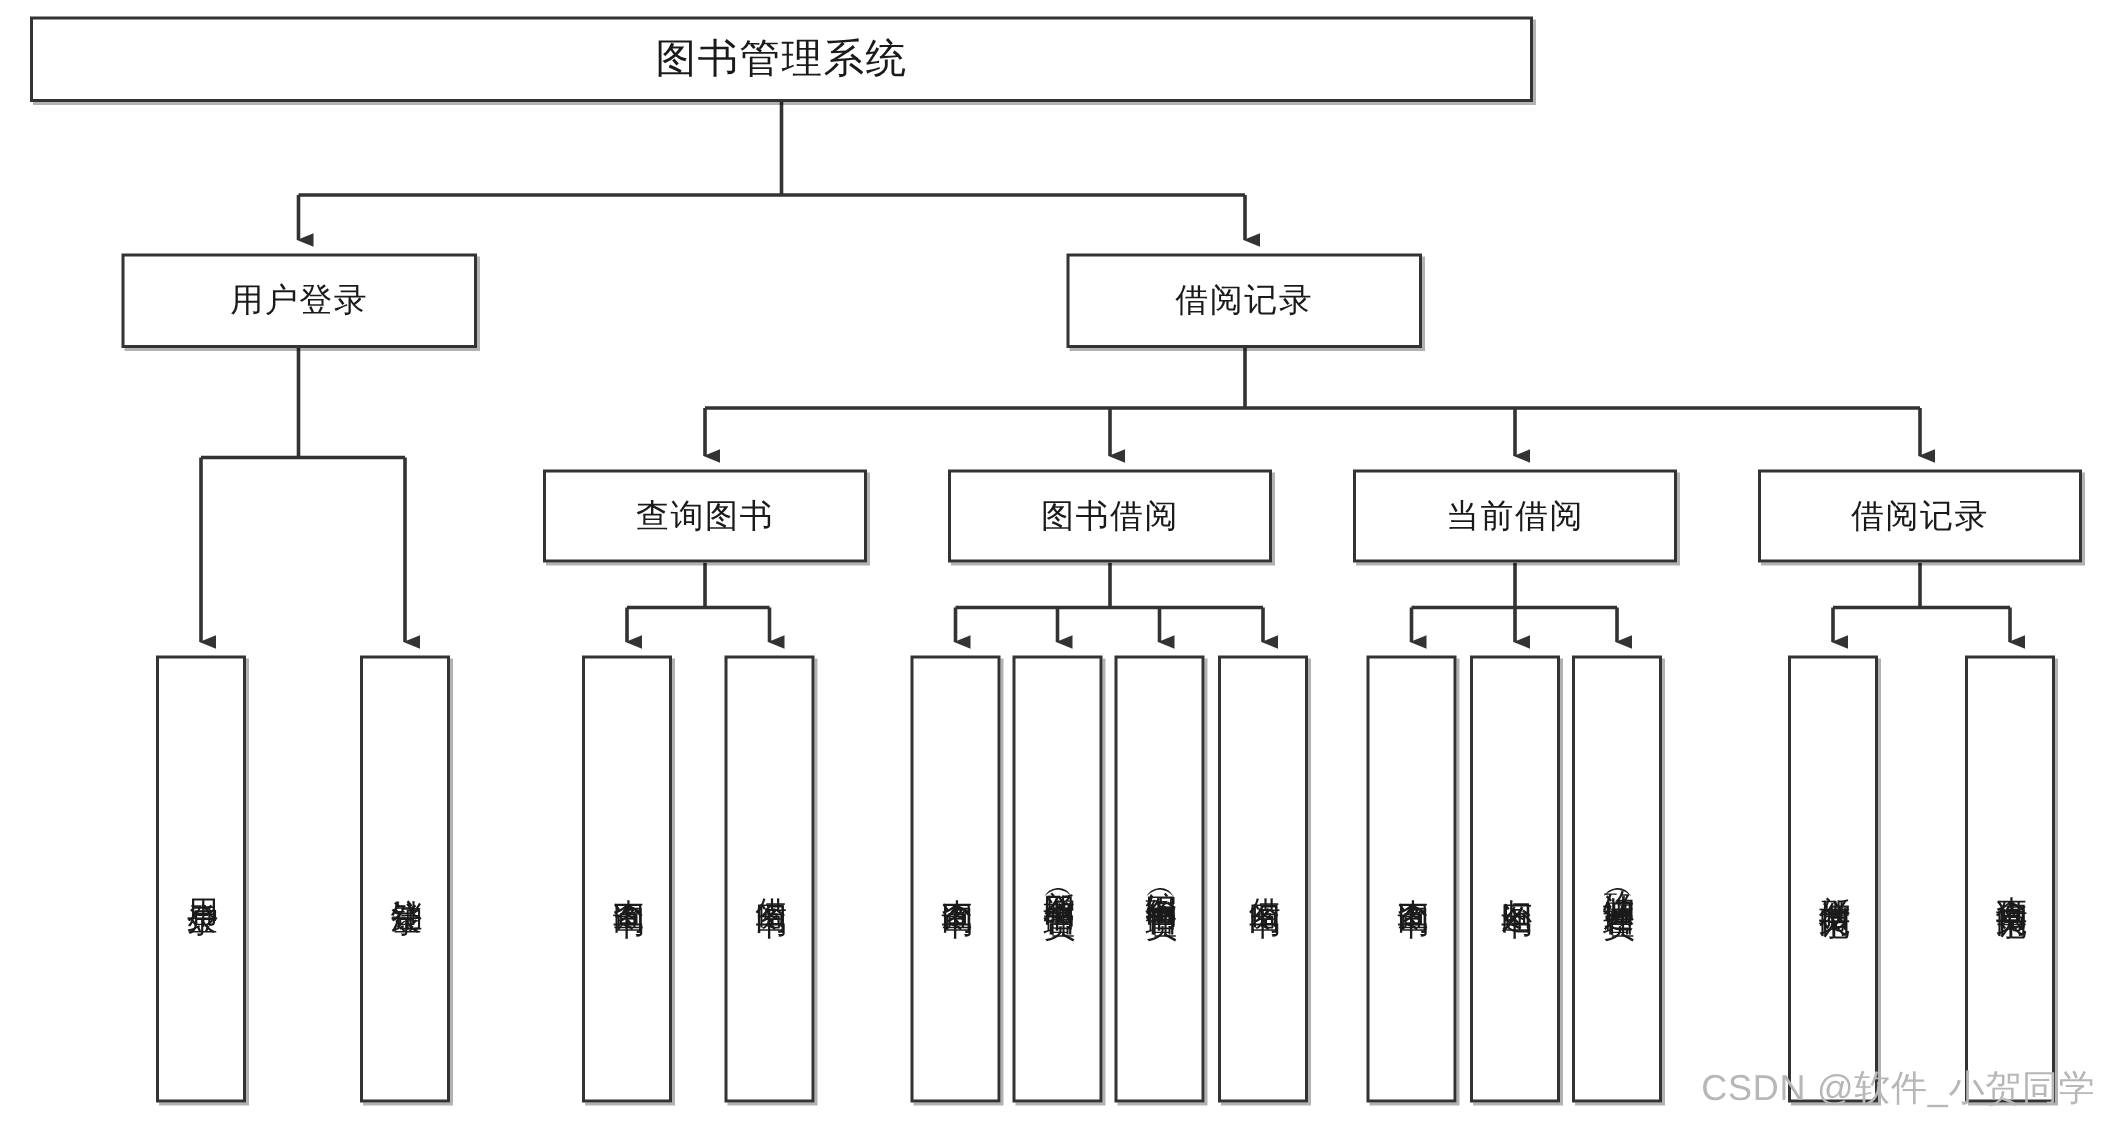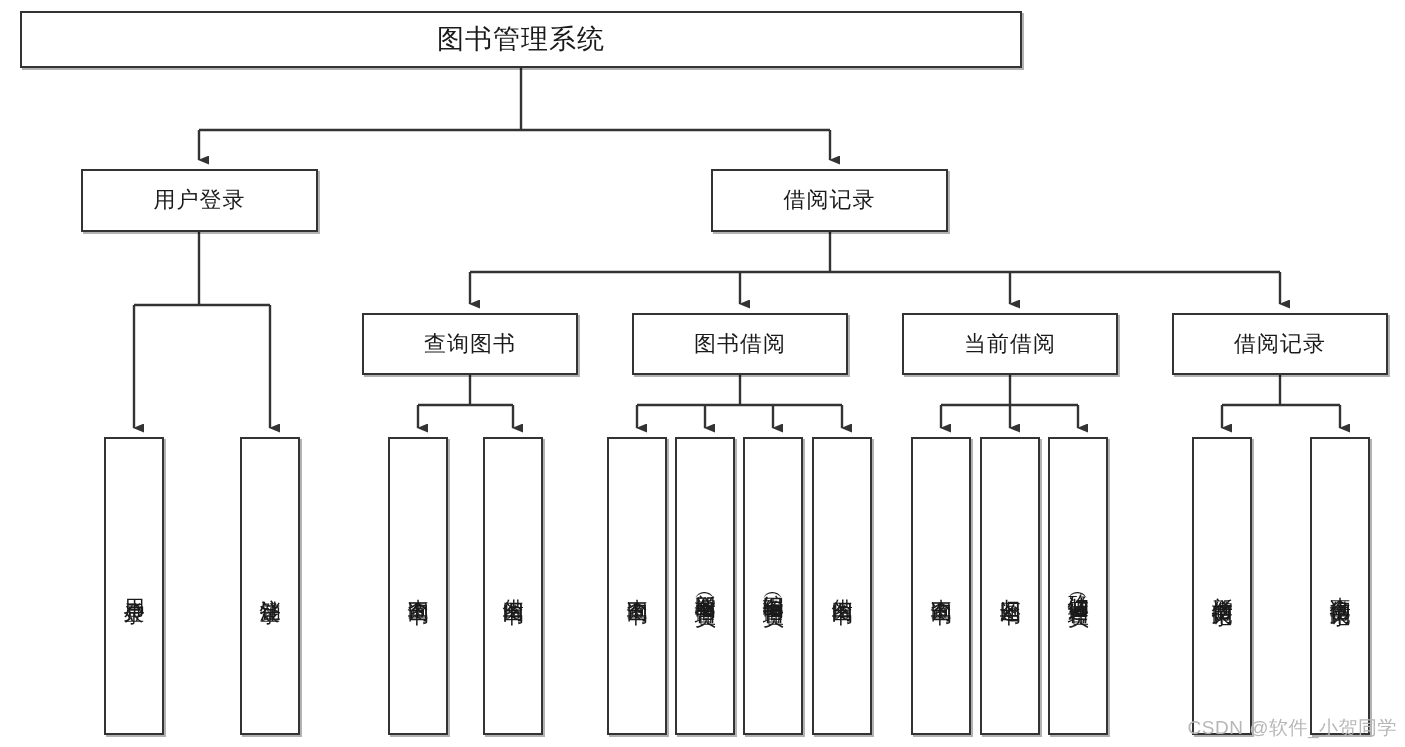--- a/index.html
+++ b/index.html
@@ -56,21 +56,21 @@
   }
   .node-v .vlabel {
     writing-mode: vertical-rl;
     text-orientation: upright;
     display: block;
   }
   #watermark {
     position: absolute;
     right: 8px;
     bottom: 6px;
-    font-size: 19px;
+    font-size: 24px;
     color: #b7b7b7;
     letter-spacing: 0.5px;
     white-space: nowrap;
     pointer-events: none;
   }
 </style>
 </head>
 <body>
 
 <div id="diagram-root">

